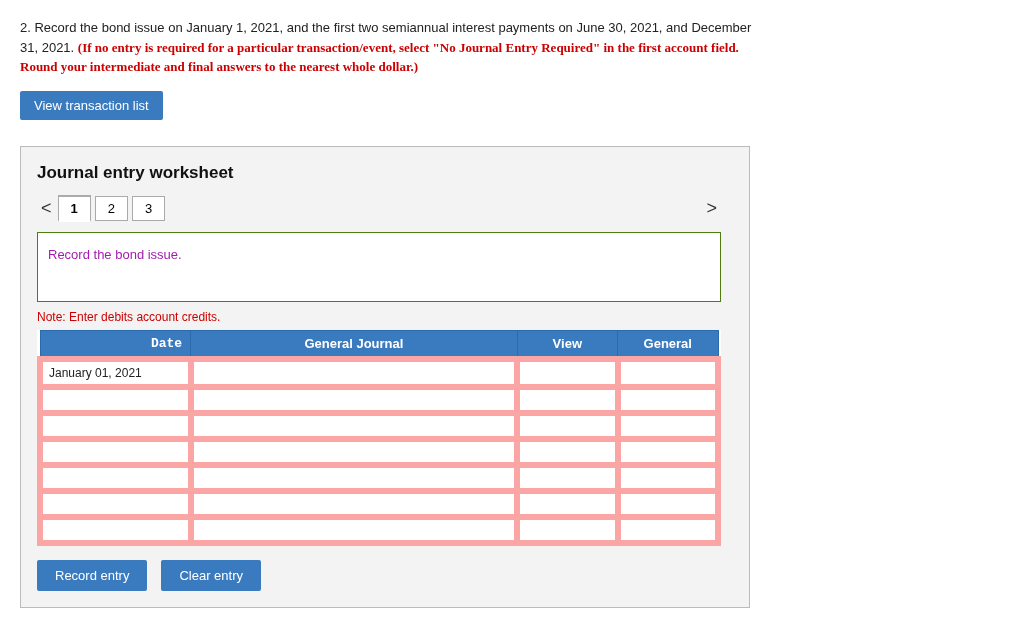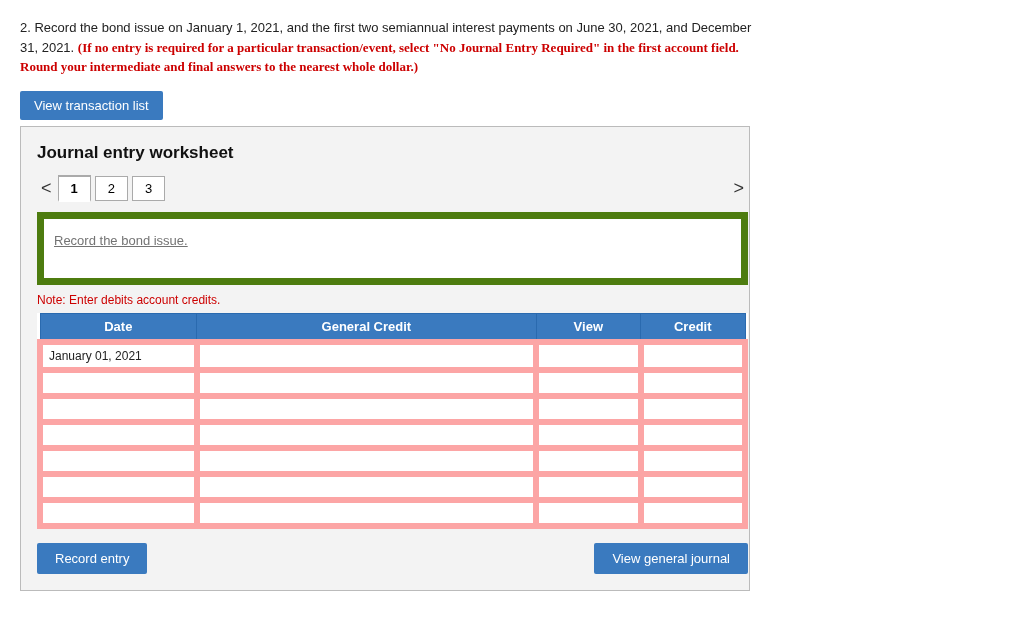--- a/index.html
+++ b/index.html
@@ -23,28 +23,29 @@
       font-weight: bold;
       font-family: Liberation Serif, serif;
     }
     .btn-view-transaction {
       background: #3a7abf;
       color: #fff;
       border: none;
       padding: 7px 14px;
       font-size: 13px;
       cursor: pointer;
-      margin-bottom: 6px;
+      margin-bottom: 14px;
       border-radius: 2px;
     }
     .worksheet-container {
       border: 1px solid #bbb;
       background: #f3f3f3;
-      padding: 16px 1px 16px 16px;
+      padding: 16px 28px 16px 16px;
       max-width: 730px;
+      margin-top: 12px;
     }
     .worksheet-title {
       font-size: 17px;
       font-weight: bold;
       margin-bottom: 12px;
       color: #111;
     }
     .tab-nav {
       display: flex;
       align-items: center;
@@ -69,28 +70,27 @@
       min-width: 30px;
       text-align: center;
     }
     .tab-btn.active {
       border-bottom: 2px solid #fff;
       background: #fff;
       font-weight: bold;
       border-top: 2px solid #aaa;
     }
     .description-box {
-      border: 7px solid #4d7c0f;
+      border: 1px solid #4d7c0f;
       background: #fff;
       padding: 14px 10px 30px 10px;
       margin-bottom: 8px;
       min-height: 70px;
       font-size: 13px;
-      color: #737373;
-      text-decoration: underline;
+      color: #a21caf;
     }
     .note-text {
       color: #c00;
       font-size: 12px;
       margin-bottom: 6px;
     }
     
     .journal-table {
       width: 100%;
       border-collapse: collapse;
@@ -99,21 +99,22 @@
     .journal-table thead tr th {
       background: #3a7abf;
       color: #fff;
       font-weight: bold;
       font-size: 13px;
       padding: 5px 8px;
       text-align: center;
       border: 1px solid #2a6aaf;
     }
     .journal-table thead tr th:first-child {
-      text-align: center;
+      text-align: right;
+      font-family: Liberation Mono, monospace;
     }
     .journal-table tbody tr td {
       border: 6px solid #fca5a5;
       padding: 4px 6px;
       font-size: 12px;
       height: 26px;
       vertical-align: middle;
     }
     .journal-table tbody tr td.date-cell {
       width: 120px;
@@ -180,23 +181,23 @@
   <div class="description-box">
     <span>Record the bond issue.</span>
   </div>
 
   <div class="note-text">Note: Enter debits account credits.</div>
 
   <table class="journal-table">
     <thead>
       <tr>
         <th>Date</th>
-        <th>General Credit</th>
+        <th>General Journal</th>
         <th>View</th>
-        <th>Credit</th>
+        <th>General</th>
       </tr>
     </thead>
     <tbody>
       <tr>
         <td class="date-cell">January 01, 2021</td>
         <td class="gj-cell"></td>
         <td class="debit-cell"></td>
         <td class="credit-cell"></td>
       </tr>
       <tr>
@@ -233,18 +234,18 @@
         <td class="date-cell"></td>
         <td class="gj-cell"></td>
         <td class="debit-cell"></td>
         <td class="credit-cell"></td>
       </tr>
     </tbody>
   </table>
 
   <div class="footer-buttons">
     <button class="btn-action">Record entry</button>
-    <button class="btn-action btn-view-general">View general journal</button>
+    <button class="btn-action">Clear entry</button>
   </div>
 </div>
 
 
 
 
 </body></html>

